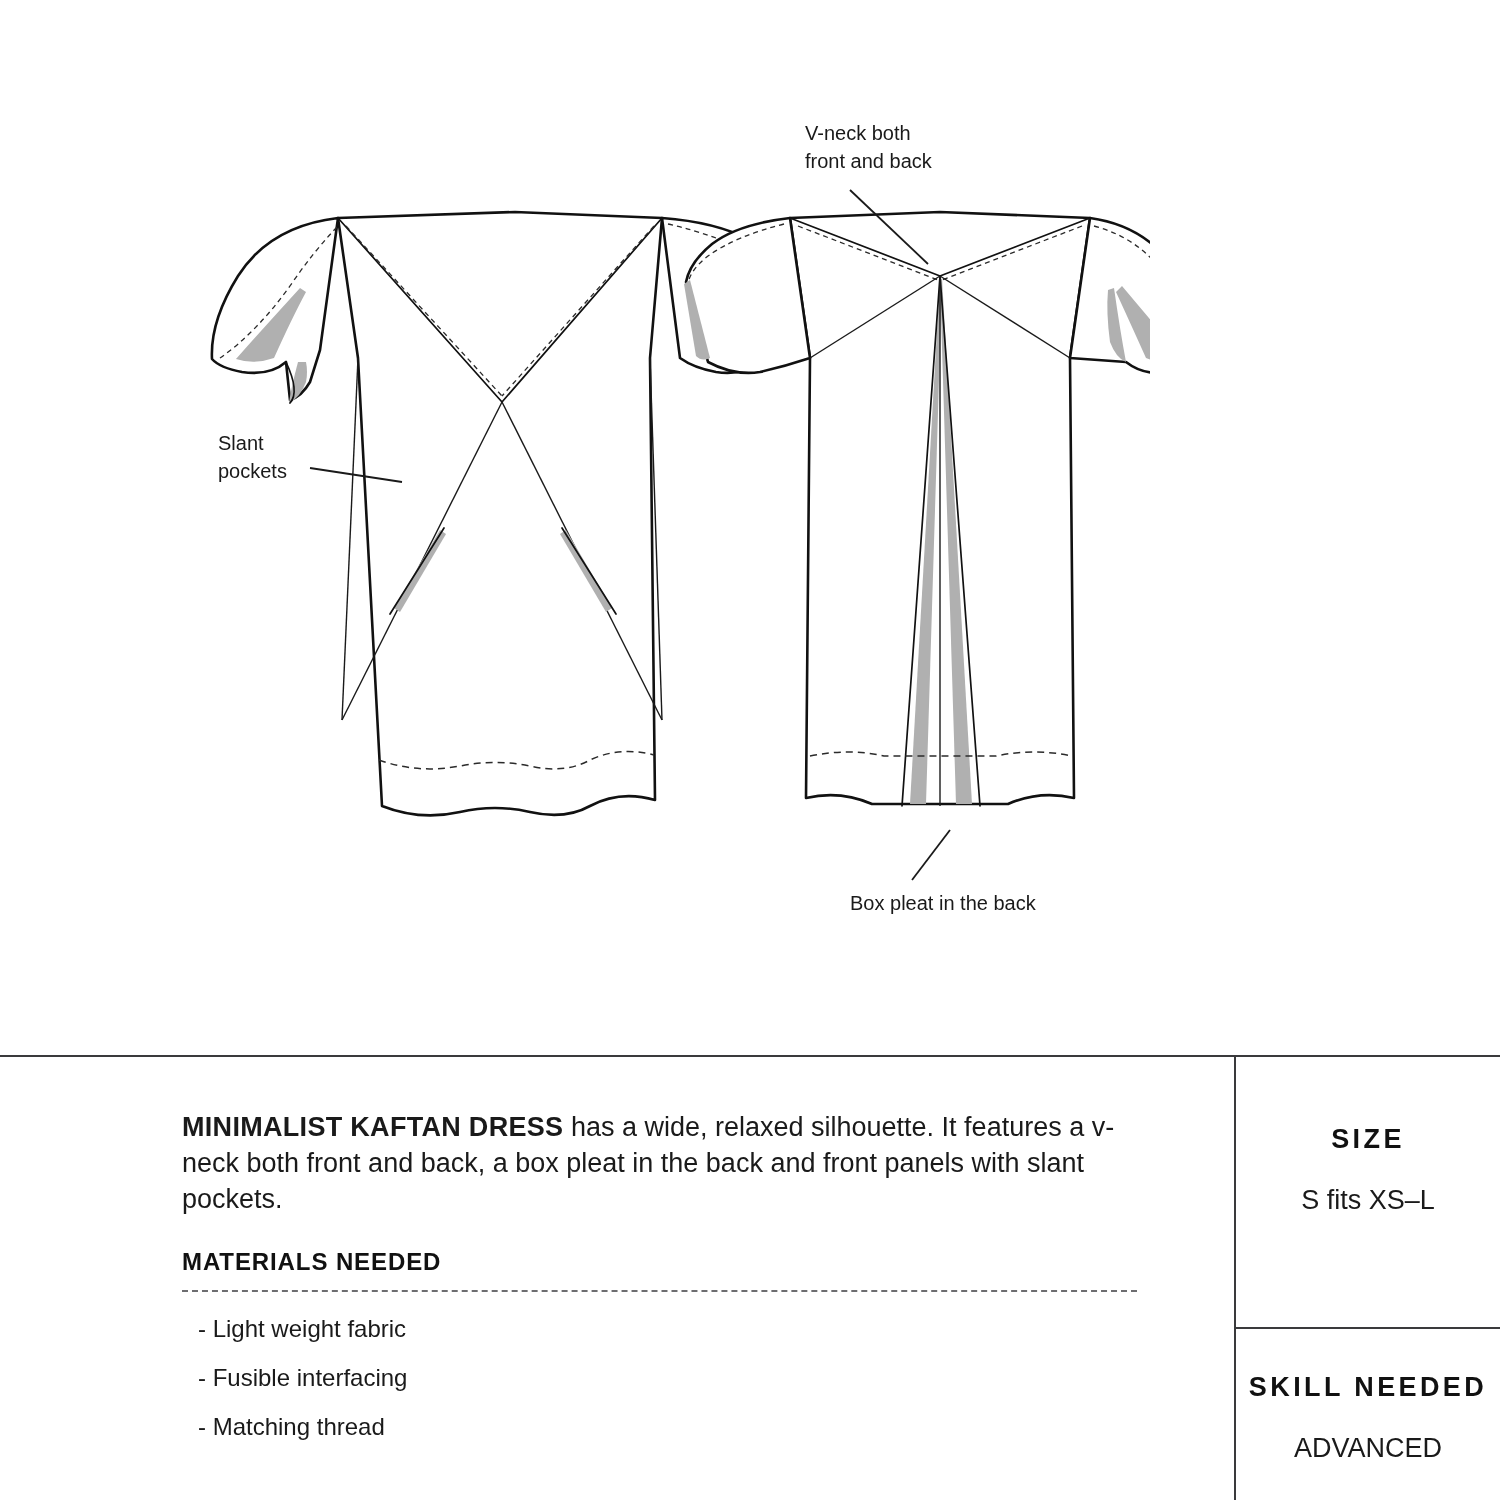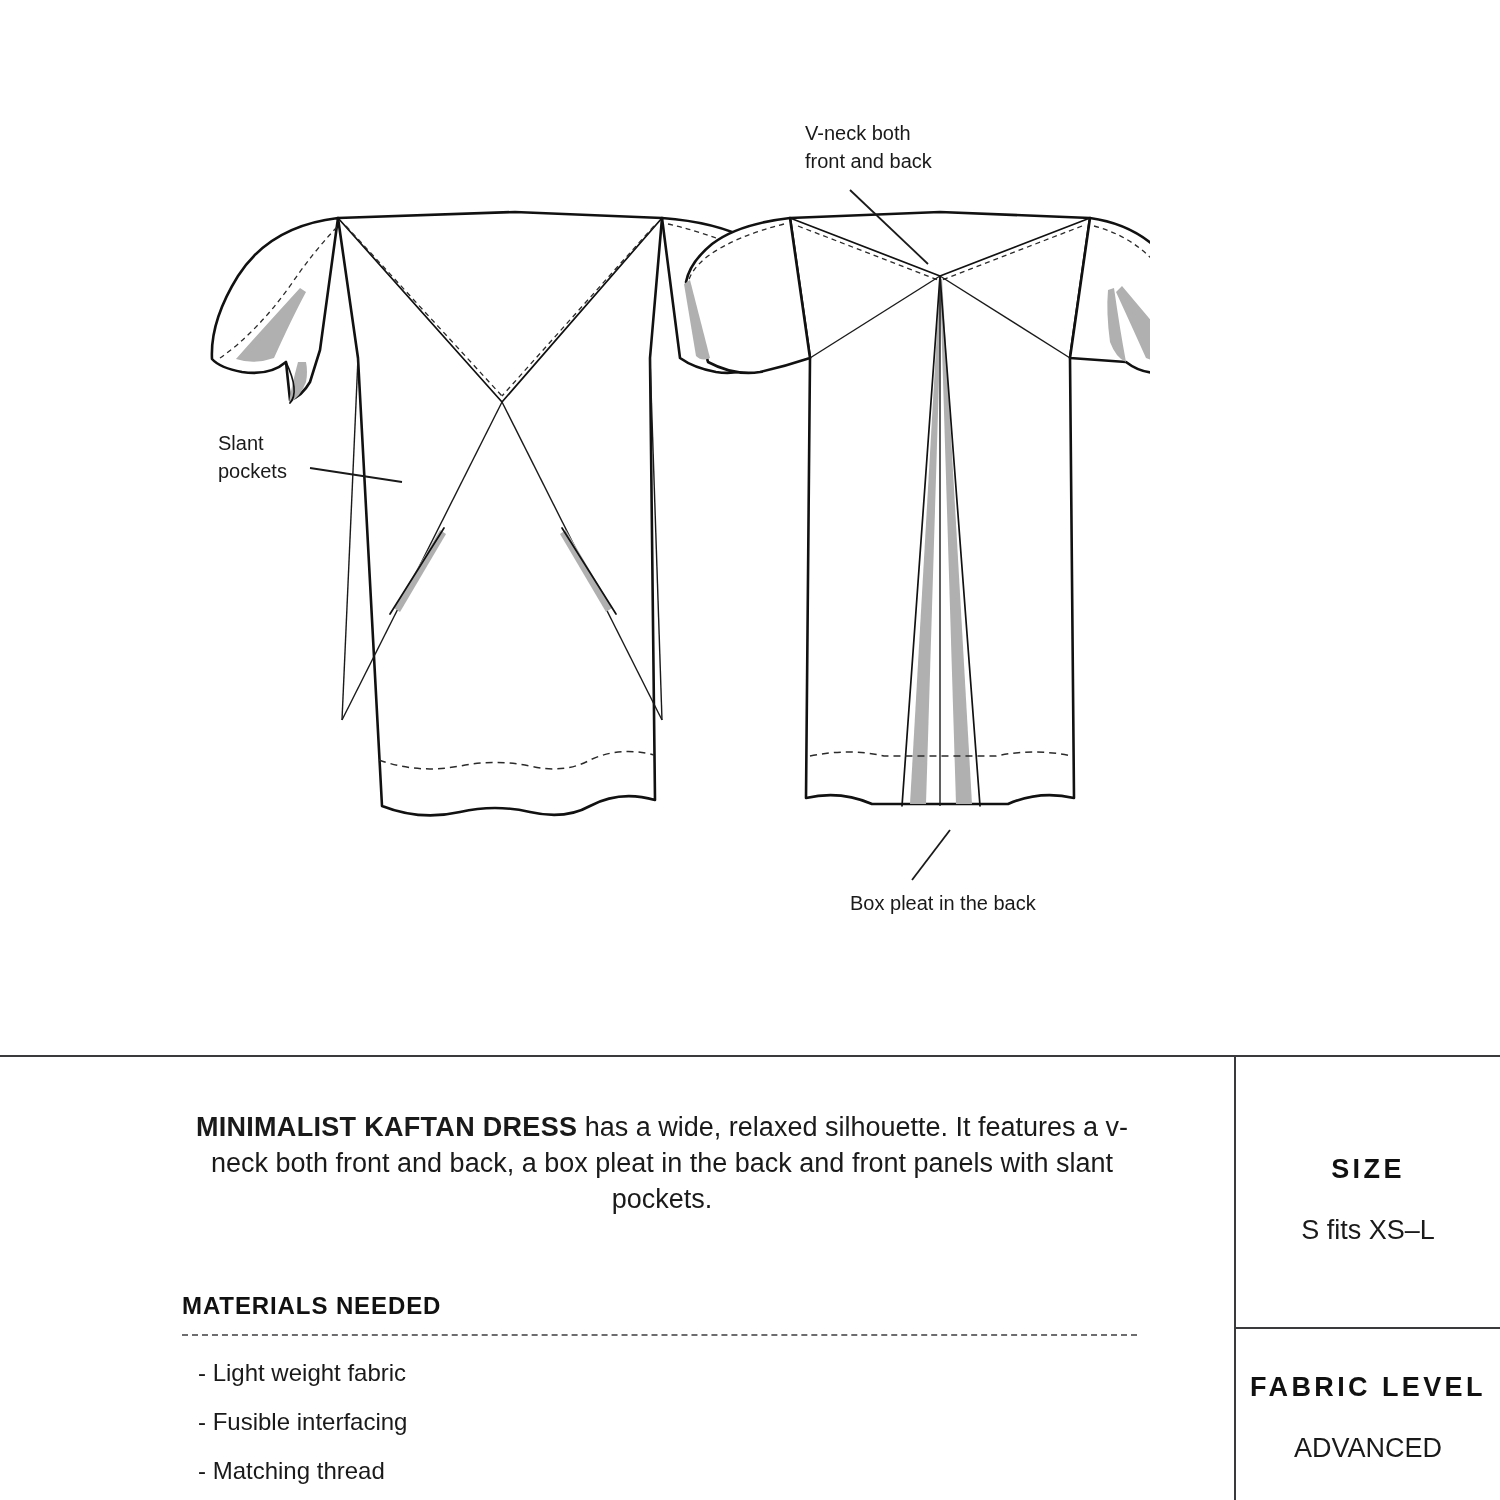--- a/index.html
+++ b/index.html
@@ -74,22 +74,21 @@
   #info-column {
     position: absolute;
     left: 182px;
     top: 1110px;
     width: 960px;
   }
   .intro {
     font-size: 27px;
     line-height: 1.33;
     color: #1a1a1a;
-    margin: 0 0 74px 0;
-    text-align: center;
+    margin: 0 0 30px 0;
   }
   .intro .lead {
     font-weight: bold;
     letter-spacing: 0.3px;
   }
   .section-head {
     font-size: 24px;
     font-weight: bold;
     letter-spacing: 0.9px;
     margin: 0 0 14px 0;
@@ -126,21 +125,21 @@
   .col-s  { width: 80px; font-weight: normal; }
   .col-xl { width: 120px; font-weight: normal; }
 
   
   .rpanel {
     position: absolute;
     left: 1236px;
     width: 264px;
     text-align: center;
   }
-  #size-panel  { top: 1154px; }
+  #size-panel  { top: 1124px; }
   #skill-panel { top: 1372px; }
   .rpanel-head {
     font-size: 27px;
     font-weight: bold;
     letter-spacing: 3.4px;
     margin-bottom: 28px;
     color: #111111;
   }
   .rpanel-line {
     font-size: 27px;
@@ -335,17 +334,17 @@
 
     </div>
   </div>
 
   <div class="rpanel" id="size-panel">
     <div class="rpanel-head">SIZE</div>
     <div class="rpanel-line">S fits XS–L</div>
   </div>
 
   <div class="rpanel" id="skill-panel">
-    <div class="rpanel-head">FABRIC LEVEL</div>
+    <div class="rpanel-head">SKILL NEEDED</div>
     <div class="rpanel-line">ADVANCED</div>
   </div>
 
 </div>
 
 </body></html>

